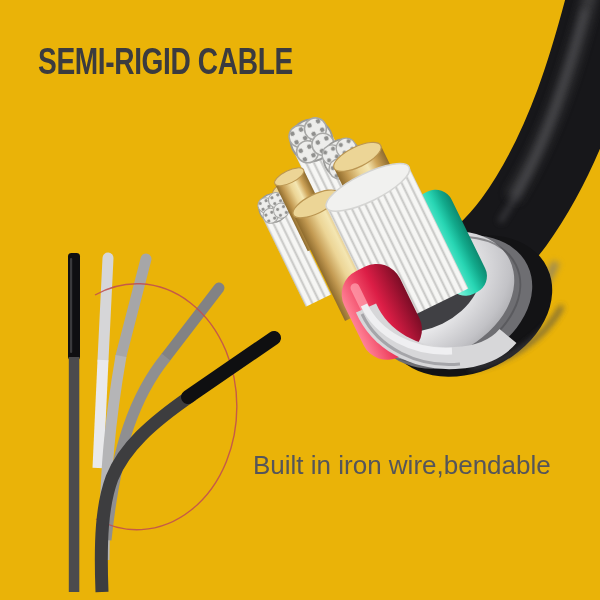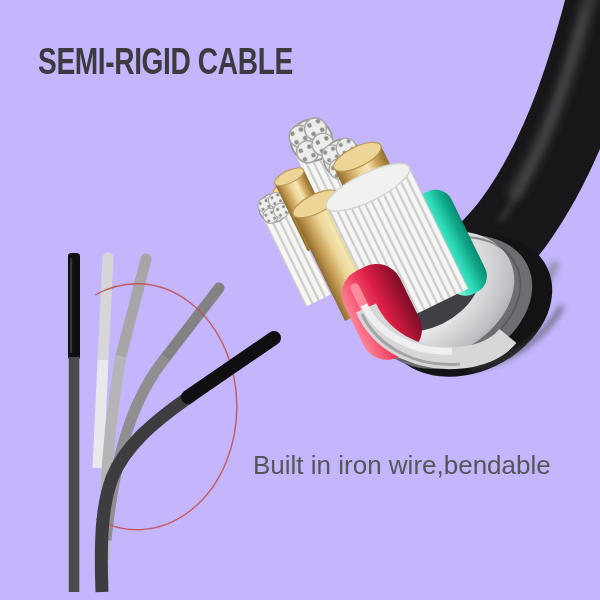--- a/index.html
+++ b/index.html
@@ -1,18 +1,18 @@
 <!DOCTYPE html>
 <html style="--title_color: #3b3b3f; --caption_color: #55555a; --arc_color: #c15050; --jacket_black: #17171a; --shield_silver: #c6c6ca; --conductor_gold: #d9b96e; --strand_white: #f4f4f2; --wire_red: #dc1e46; --wire_teal: #28d6b4; --ghost_light: #e6e6e8; --ghost_mid: #b2b2b4; --ghost_dark: #8a8a8c; --bent_cable: #3d3d3f; --straight_cable_body: #4b4b4d; --cable_tip_black: #0f0f11;"><head>
 <meta charset="utf-8">
 <style>
   html,body{margin:0;padding:0;background:#fff;}
   .stage{
     position:relative;width:600px;height:600px;overflow:hidden;
-    background:#c4b5fd;font-family:"Liberation Sans",sans-serif;
+    background:#eab308;font-family:"Liberation Sans",sans-serif;
   }
   .title{
     position:absolute;left:38px;top:43px;
     font-size:37px;font-weight:700;letter-spacing:-0.5px;line-height:1;
     color:var(--title_color,#3b3b3f);
     transform:scaleX(.76);transform-origin:0 0;white-space:nowrap;
   }
   .caption{
     position:absolute;left:253px;top:452px;
     font-size:26px;font-weight:400;line-height:1;

